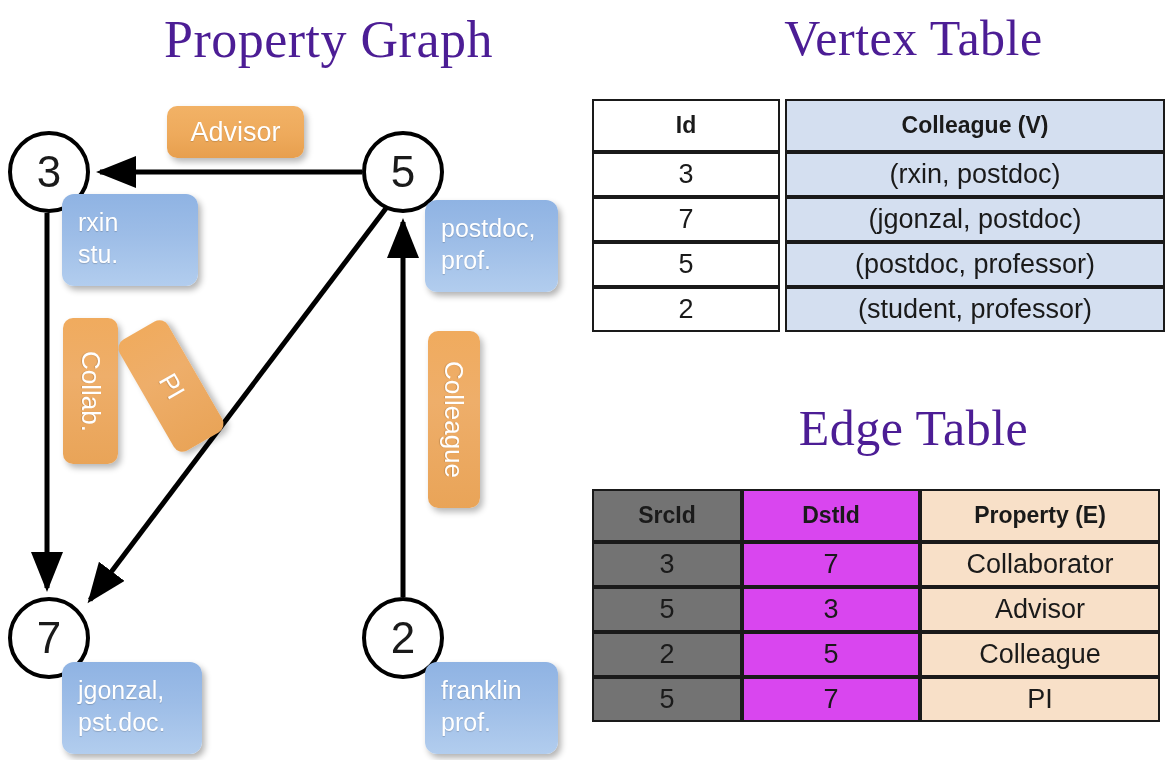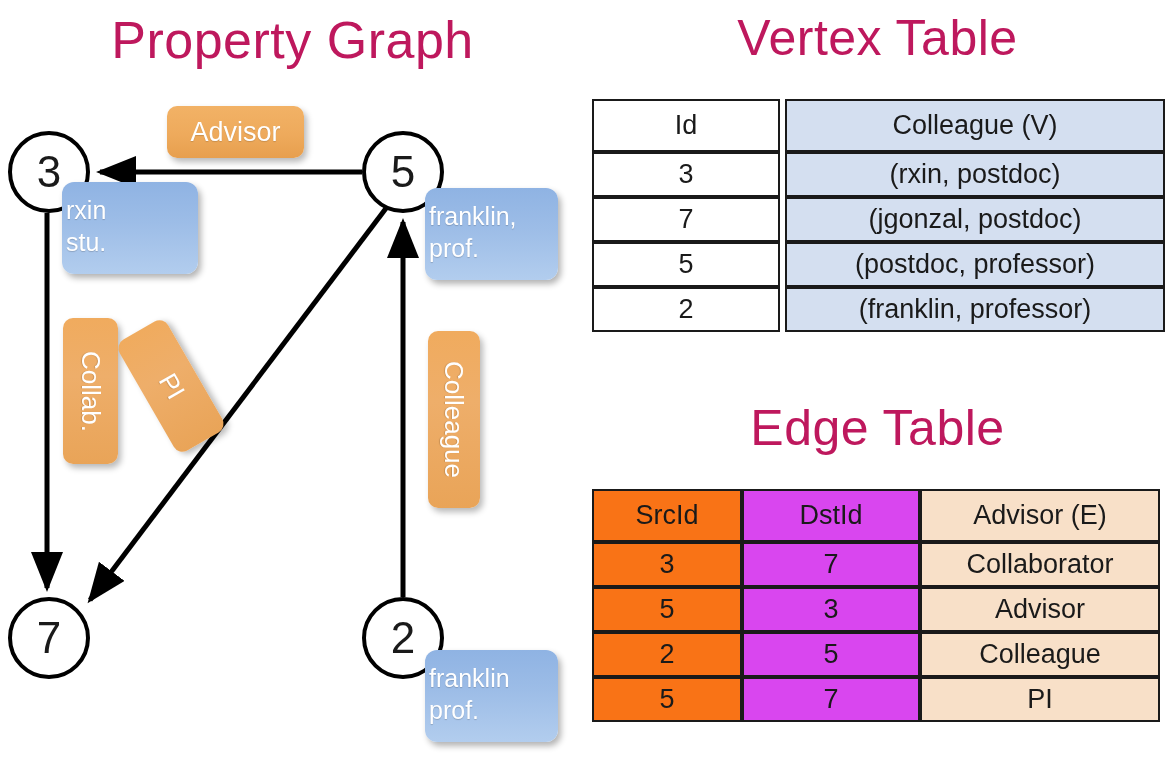--- a/index.html
+++ b/index.html
@@ -12,25 +12,26 @@
     height: 760px;
     position: relative;
     overflow: hidden;
     font-family: "Liberation Sans", sans-serif;
     color: #000000;
   }
 
   
   .title {
     position: absolute;
-    font-family: Liberation Sans, sans-serif;
+    font-family: Liberation Serif, serif;
     font-weight: 300;
-    color: #be185d;
+    color: #4c1d95;
     white-space: nowrap;
     letter-spacing: 0.5px;
+    padding-left: 36px;
   }
   #title-property-graph {
     left: 0px; top: 10px; width: 585px;
     text-align: center;
     font-size: 52px;
     line-height: 60px;
   }
   #title-vertex-table {
     left: 585px; top: 8px; width: 585px;
     text-align: center;
@@ -80,23 +81,24 @@
   .prop-box {
     position: absolute;
     border-radius: 12px;
     background: linear-gradient(180deg, #8fb3e3 0%, #9dbde7 45%, #b2cdee 100%);
     box-shadow: 3px 4px 6px rgba(0,0,0,0.30);
     color: #ffffff;
     font-family: "Liberation Sans", sans-serif;
     font-weight: 400;
     font-size: 25px;
     line-height: 32px;
-    padding: 12px 4px;
+    padding: 12px 16px;
     box-sizing: border-box;
     text-shadow: 0 1px 1px rgba(0,0,0,0.18);
+    margin-top: 12px;
   }
   #prop-box-rxin     { left: 62px;  top: 182px; width: 136px; height: 92px; }
   #prop-box-franklin { left: 425px; top: 188px; width: 133px; height: 92px; }
   #prop-box-jgonzal  { left: 62px;  top: 650px; width: 140px; height: 92px; }
   #prop-box-istoica  { left: 425px; top: 650px; width: 133px; height: 92px; }
 
   
   .edge-label {
     position: absolute;
     border-radius: 10px;
@@ -154,31 +156,31 @@
   .data-table td, .data-table th {
     border: 2px solid #1a1a1a;
     text-align: center;
     padding: 0;
     font-weight: 300;
     font-size: 27px;
     height: 45px;
     box-sizing: border-box;
   }
   .data-table th {
-    font-weight: 400;
-    font-size: 27px;
+    font-weight: 700;
+    font-size: 23px;
     height: 53px;
   }
 
   #vertex-table { left: 592px; top: 99px; }
   #vertex-table .col-id   { width: 188px; background: #ffffff; }
   #vertex-table .col-prop { width: 380px; background: #d4dff0; }
 
   #edge-table { left: 592px; top: 489px; }
-  #edge-table .col-src  { width: 150px; background: #f97316; }
+  #edge-table .col-src  { width: 150px; background: #737373; }
   #edge-table .col-dst  { width: 178px; background: #d946ef; }
   #edge-table .col-eprop{ width: 240px; background: #f8e0c8; }
 
   .sep-gap { border: none !important; width: 5px !important; background: #ffffff !important; }
 </style>
 </head>
 <body>
 
 <div class="title" id="title-property-graph">Property Graph</div>
 
@@ -215,22 +217,26 @@
   </div>
   <div class="node" id="node-2">
     <span>2</span>
   </div>
 
   <div class="prop-box" id="prop-box-rxin">
     <div>rxin</div>
     <div>stu.</div>
   </div>
   <div class="prop-box" id="prop-box-franklin">
-    <div>franklin,</div>
+    <div>postdoc,</div>
     <div>prof.</div>
+  </div>
+  <div class="prop-box" id="prop-box-jgonzal">
+    <div>jgonzal,</div>
+    <div>pst.doc.</div>
   </div>
   <div class="prop-box" id="prop-box-istoica">
     <div>franklin</div>
     <div>prof.</div>
   </div>
 
   <div class="edge-label" id="edge-label-advisor">
     <span>Advisor</span>
   </div>
   <div class="edge-label" id="edge-label-collab">
@@ -264,31 +270,31 @@
       <td class="col-prop">(jgonzal, postdoc)</td>
     </tr>
     <tr>
       <td class="col-id">5</td>
       <td class="sep-gap"></td>
       <td class="col-prop">(postdoc, professor)</td>
     </tr>
     <tr>
       <td class="col-id">2</td>
       <td class="sep-gap"></td>
-      <td class="col-prop">(franklin, professor)</td>
+      <td class="col-prop">(student, professor)</td>
     </tr>
   </tbody>
 </table>
 
 <table class="data-table" id="edge-table">
   <thead>
     <tr>
       <th class="col-src">SrcId</th>
       <th class="col-dst">DstId</th>
-      <th class="col-eprop">Advisor (E)</th>
+      <th class="col-eprop">Property (E)</th>
     </tr>
   </thead>
   <tbody>
     <tr>
       <td class="col-src">3</td>
       <td class="col-dst">7</td>
       <td class="col-eprop">Collaborator</td>
     </tr>
     <tr>
       <td class="col-src">5</td>

